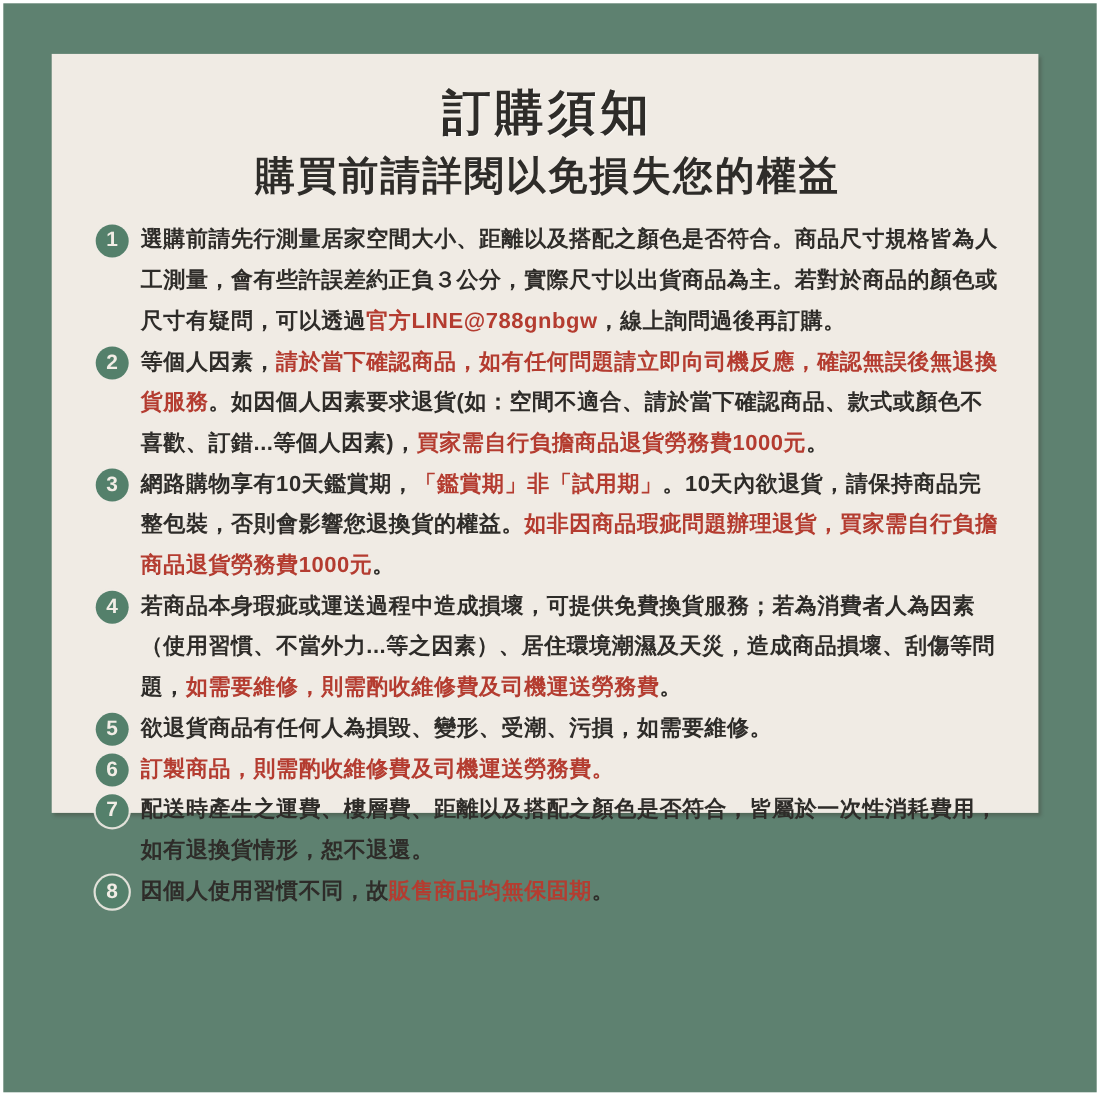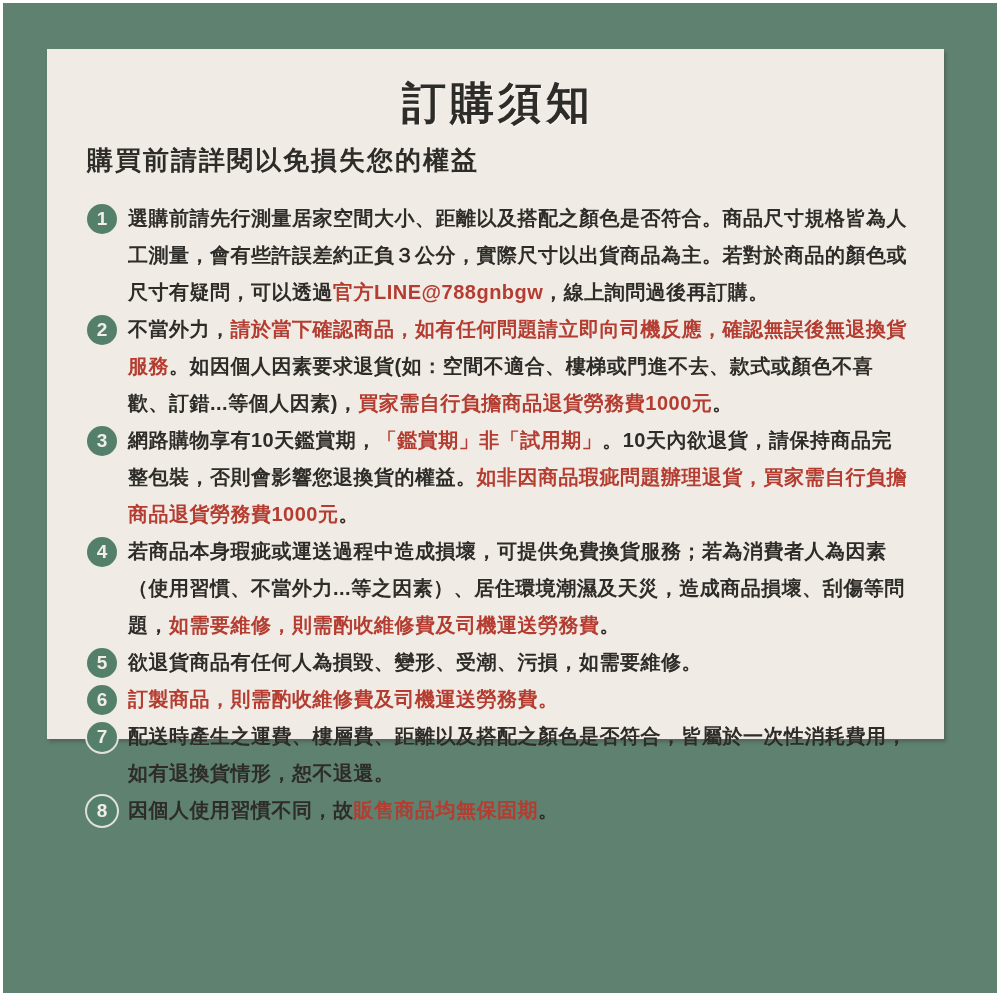--- a/index.html
+++ b/index.html
@@ -29,21 +29,22 @@
     text-align: center;
     font-size: 44px;
     line-height: 48px;
     font-weight: 900;
     letter-spacing: 4px;
     color: var(--ink, #2b2a27);
     text-shadow: 1px 1px 0 rgba(255,255,255,0.55);
     margin: 0;
   }
   .subtitle {
-    font-size: 26px;
+    text-align: center;
+    font-size: 36px;
     line-height: 36px;
     font-weight: 800;
     letter-spacing: 2px;
     color: var(--ink, #2b2a27);
     margin: 15px 0 0 0;
   }
   .notice-list {
     margin-top: 22px;
   }
   .notice-item {
@@ -86,21 +87,21 @@
   <h1 class="title">訂購須知</h1>
   <h2 class="subtitle">購買前請詳閱以免損失您的權益</h2>
   <div class="notice-list">
   <div class="notice-item">
     <div class="badge">1</div>
     <div class="item-text"><span class="seg-black">選購前請先行測量居家空間大小、距離以及搭配之顏色是否符合。商品尺寸規格皆為人工測量，會有些許誤差約正負３公分，實際尺寸以出貨商品為主。若對於商品的顏色或尺寸有疑問，可以透過</span><span class="seg-red">官方LINE@788gnbgw</span><span class="seg-black">，線上詢問過後再訂購。</span></div>
   </div>
 
   <div class="notice-item">
     <div class="badge">2</div>
-    <div class="item-text"><span class="seg-black">不當外力，</span><span class="seg-red">請於當下確認商品，如有任何問題請立即向司機反應，確認無誤後無退換貨服務</span><span class="seg-black">。如因個人因素要求退貨(如：空間不適合、樓梯或門進不去、款式或顏色不喜歡、訂錯...等個人因素)，</span><span class="seg-red">買家需自行負擔商品退貨勞務費1000元</span><span class="seg-black">。</span></div>
+    <div class="item-text"><span class="seg-black">等個人因素，</span><span class="seg-red">請於當下確認商品，如有任何問題請立即向司機反應，確認無誤後無退換貨服務</span><span class="seg-black">。如因個人因素要求退貨(如：空間不適合、請於當下確認商品、款式或顏色不喜歡、訂錯...等個人因素)，</span><span class="seg-red">買家需自行負擔商品退貨勞務費1000元</span><span class="seg-black">。</span></div>
   </div>
 
   <div class="notice-item">
     <div class="badge">3</div>
     <div class="item-text"><span class="seg-black">網路購物享有10天鑑賞期，</span><span class="seg-red">「鑑賞期」非「試用期」</span><span class="seg-black">。10天內欲退貨，請保持商品完整包裝，否則會影響您退換貨的權益。</span><span class="seg-red">如非因商品瑕疵問題辦理退貨，買家需自行負擔商品退貨勞務費1000元</span><span class="seg-black">。</span></div>
   </div>
 
   <div class="notice-item">
     <div class="badge">4</div>
     <div class="item-text"><span class="seg-black">若商品本身瑕疵或運送過程中造成損壞，可提供免費換貨服務；若為消費者人為因素（使用習慣、不當外力...等之因素）、居住環境潮濕及天災，造成商品損壞、刮傷等問題，</span><span class="seg-red">如需要維修，則需酌收維修費及司機運送勞務費</span><span class="seg-black">。</span></div>

